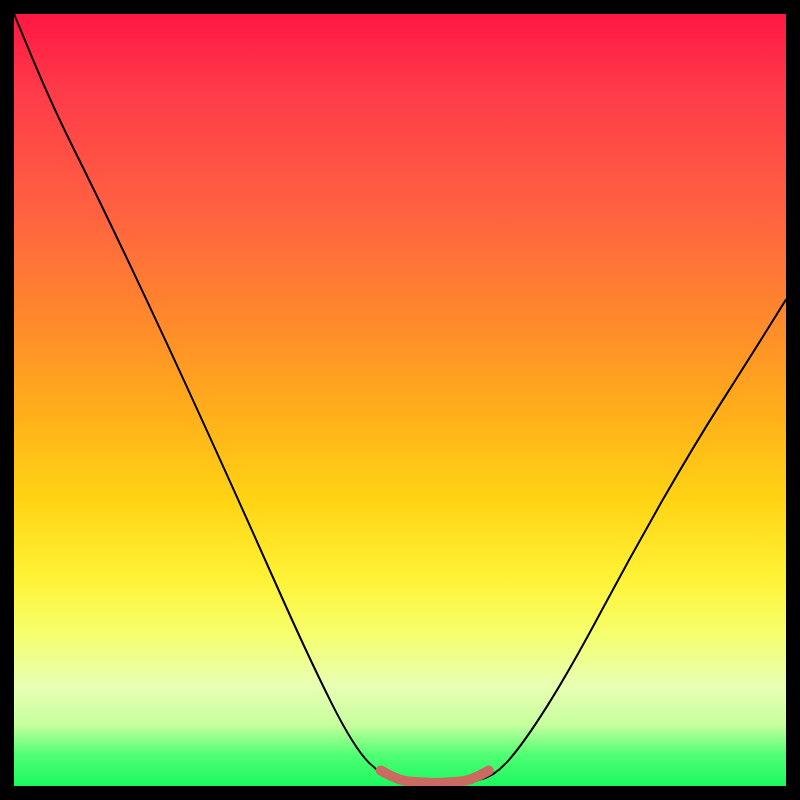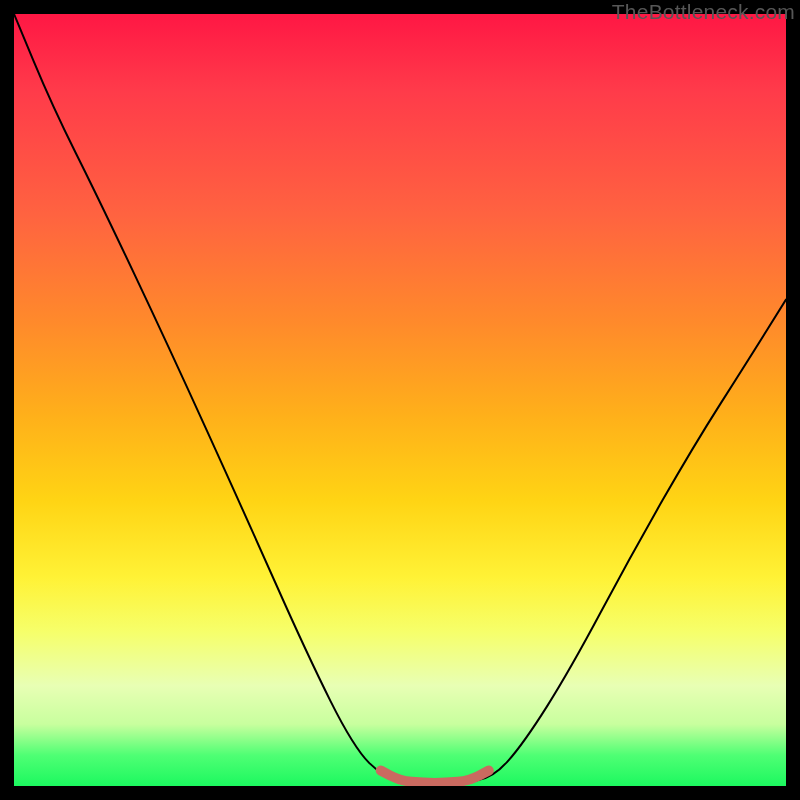--- a/index.html
+++ b/index.html
@@ -60,14 +60,13 @@
 </head>
 <body>
 
 <div class="chart-container">
   <div class="plot-area">
     <svg class="curve-svg" viewBox="0 0 772 772" preserveAspectRatio="none">
       <path id="curve-main" d="M 0 0 Q 0 0 19.3 46.31999999999999 Q 38.6 92.63999999999999 61.760000000000005 138.95999999999998 Q 84.92 185.27999999999997 119.66 258.62 Q 154.4 331.96000000000004 193 416.88 Q 231.6 501.8 262.48 571.28 Q 293.36 640.76 316.52 687.0799999999999 Q 339.68 733.4 355.12 748.8399999999999 Q 370.56 764.28 386 766.21 Q 401.44 768.14 424.6 768.14 Q 447.76 768.14 463.2 766.21 Q 478.64 764.28 494.08000000000004 746.91 Q 509.52000000000004 729.54 532.6800000000001 692.87 Q 555.84 656.2 586.72 598.3 Q 617.6 540.4 648.48 486.36 Q 679.36 432.32 706.38 389.86 Q 733.4 347.4 752.7 316.52 T 772 285.64" fill="none" stroke="#000000" stroke-width="2" stroke-linecap="round" stroke-linejoin="round"></path>
       <path id="curve-highlight" d="M 366.7 756.56 Q 366.7 756.56 376.35 761.578 Q 386 766.596 397.58000000000004 767.754 Q 409.16 768.912 420.74 768.912 Q 432.32000000000005 768.912 443.9 767.754 Q 455.47999999999996 766.596 465.13 761.578 T 474.78 756.56" fill="none" stroke="#ca6a60" stroke-width="10" stroke-linecap="round" stroke-linejoin="round"></path>
     </svg>
   </div>
-  <div class="watermark">TheBottleneck.com</div>
 </div>
 
 </body></html>

